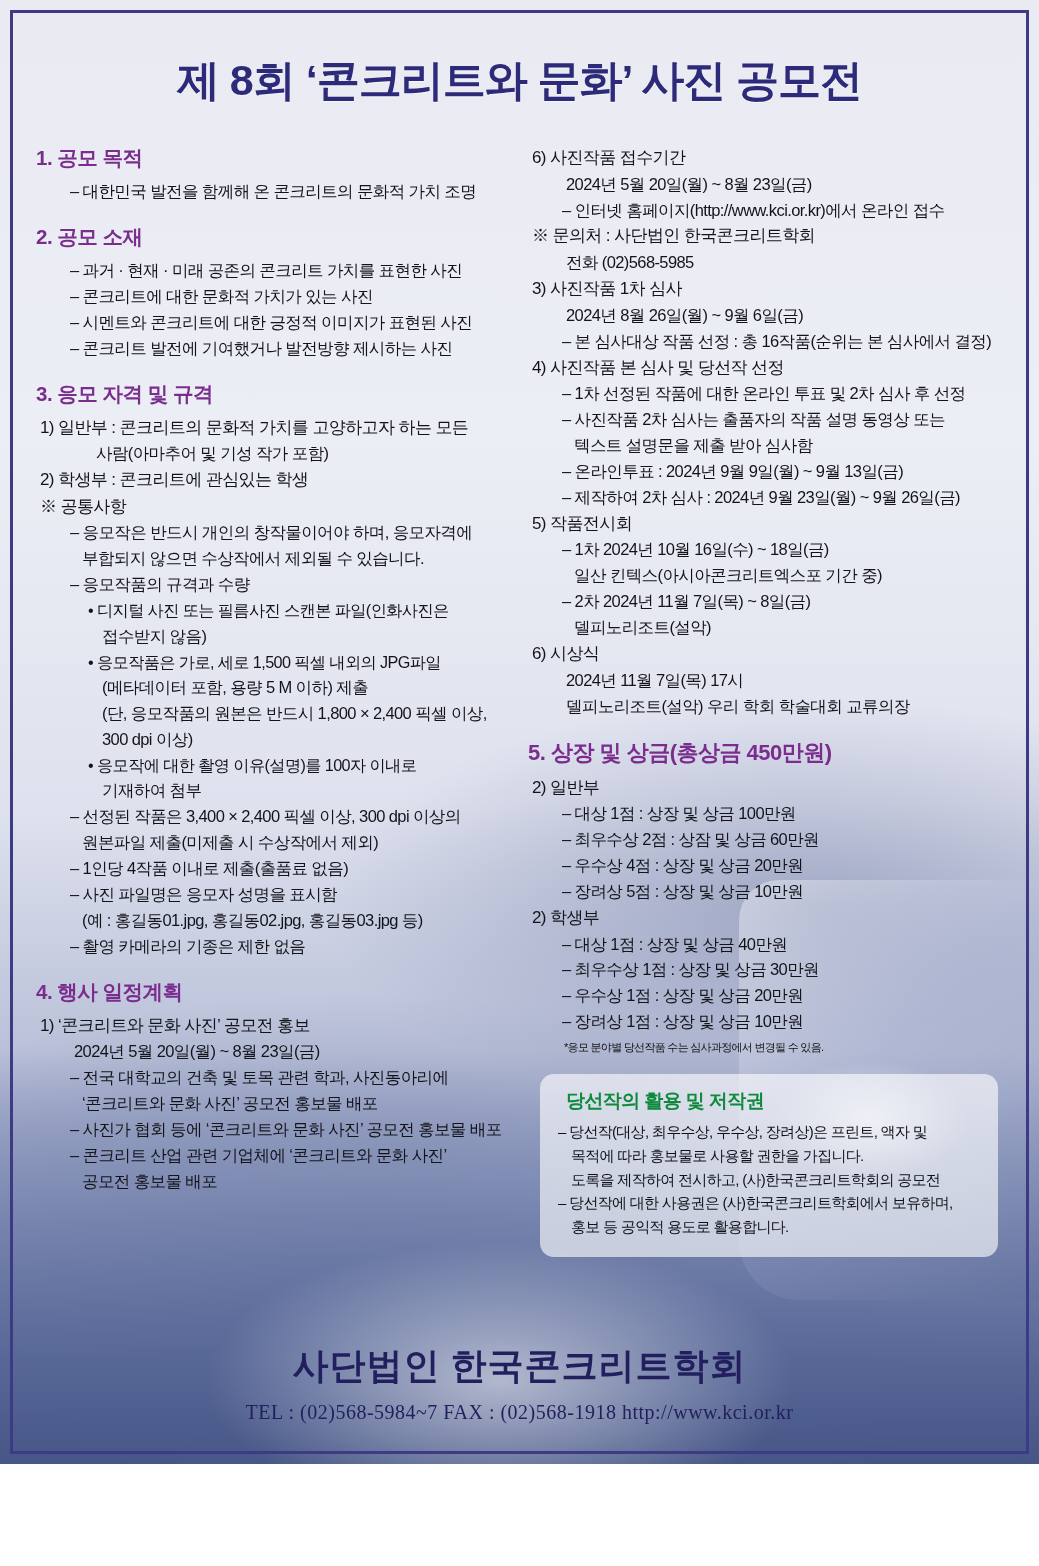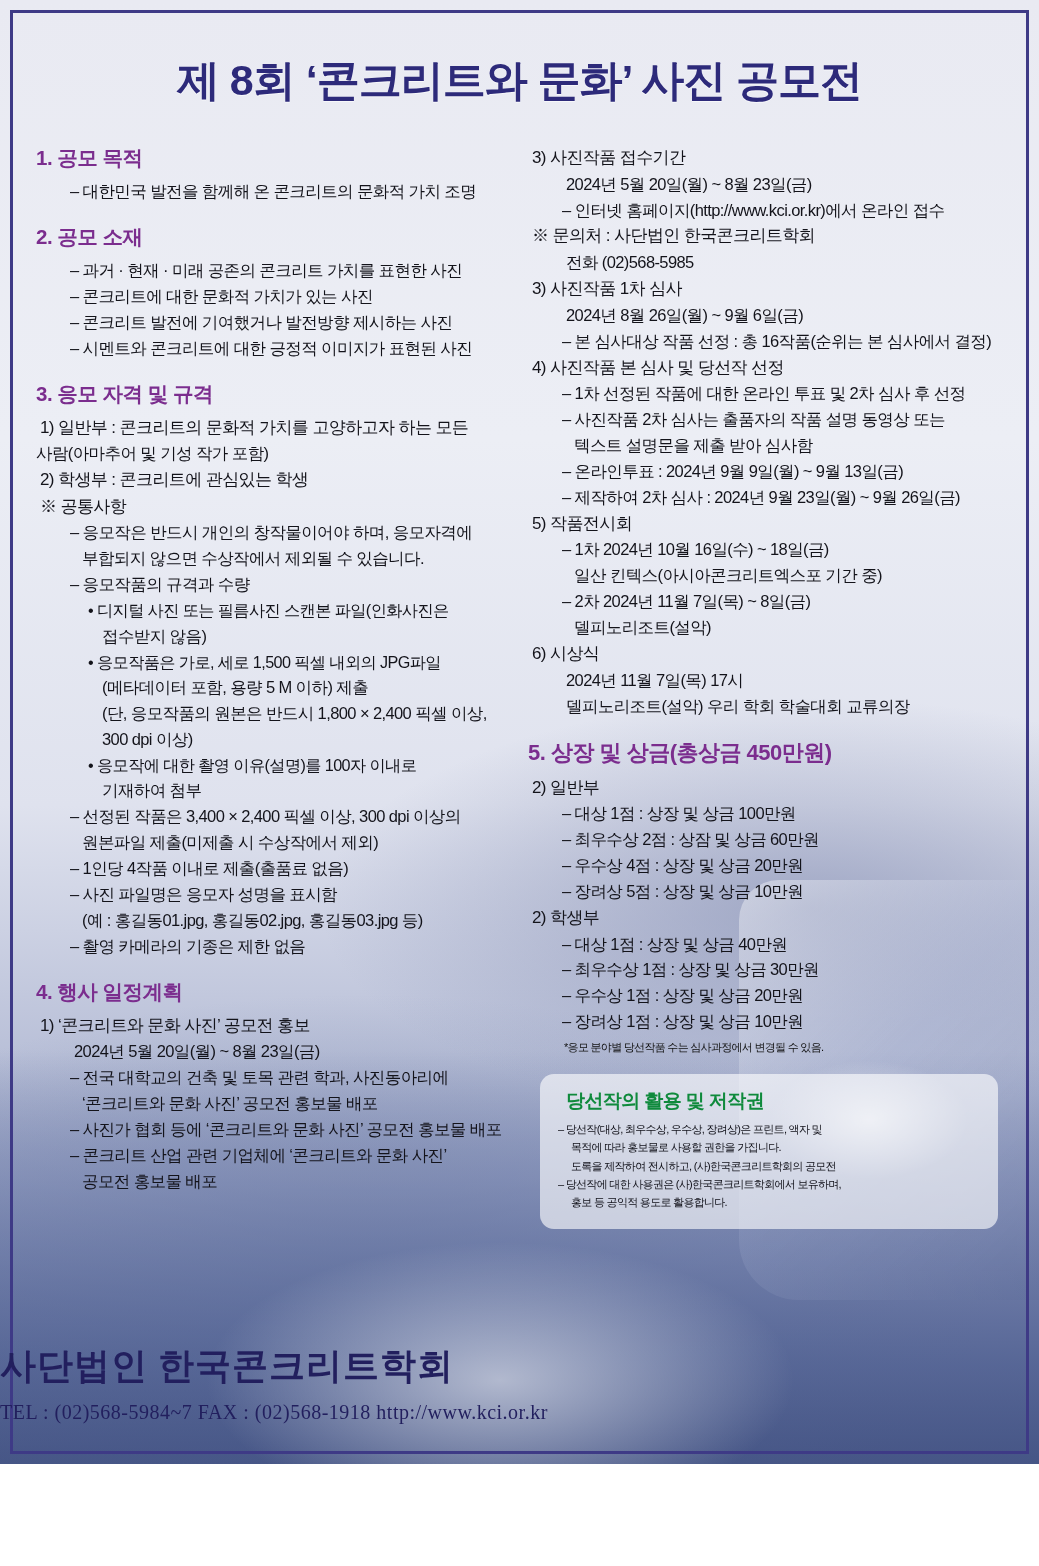--- a/index.html
+++ b/index.html
@@ -121,21 +121,21 @@
     text-indent: -14px;
     padding-left: 14px;
   }
   .cont {
     font-size: 16.5px;
     color: #13131a;
     letter-spacing: -0.6px;
     line-height: 1.45;
     margin: 0 0 2px 0;
   }
-  .ind-60 { }
+  .ind-60 { margin-left: 60px; }
   .ind-66 { margin-left: 66px; }
   .ind-46 { margin-left: 46px; }
   .ind-38 { margin-left: 38px; }
 
   h2.sec.big {
     font-size: 22px;
     margin-top: 6px;
   }
   .notice {
     margin-left: 36px;
@@ -156,30 +156,31 @@
   }
   .copybox h3 {
     margin: 0 0 8px 8px;
     font-size: 19px;
     font-weight: bold;
     color: #0f8a3c;
     letter-spacing: -0.6px;
   }
   .copybox p {
     margin: 3px 0;
-    font-size: 11px;
+    font-size: 15px;
     line-height: 1.38;
     letter-spacing: -0.7px;
     color: #101018;
     text-indent: -13px;
     padding-left: 13px;
   }
   .footer {
     position: absolute;
     left: 0; right: 0; bottom: 40px;
+    text-align: center;
     z-index: 4;
   }
   .footer .org {
     font-family: "Liberation Serif", serif;
     font-size: 36px;
     font-weight: bold;
     color: #221f5e;
     letter-spacing: 1px;
   }
   .footer .contact {
@@ -209,22 +210,22 @@
 
         <div class="sec-block">
           <h2 class="sec">1. 공모 목적</h2>
           <div class="lvl2">– 대한민국 발전을 함께해 온 콘크리트의 문화적 가치 조명</div>
         </div>
 
         <div class="sec-block">
           <h2 class="sec">2. 공모 소재</h2>
           <div class="lvl2">– 과거 · 현재 · 미래 공존의 콘크리트 가치를 표현한 사진</div>
           <div class="lvl2">– 콘크리트에 대한 문화적 가치가 있는 사진</div>
+          <div class="lvl2">– 시멘트와 콘크리트에 대한 긍정적 이미지가 표현된 사진</div>
           <div class="lvl2">– 콘크리트 발전에 기여했거나 발전방향 제시하는 사진</div>
-          <div class="lvl2">– 시멘트와 콘크리트에 대한 긍정적 이미지가 표현된 사진</div>
         </div>
 
         <div class="sec-block">
           <h2 class="sec">3. 응모 자격 및 규격</h2>
           <div class="lvl1 num">1) 일반부 : 콘크리트의 문화적 가치를 고양하고자 하는 모든</div>
           <div class="cont ind-60">사람(아마추어 및 기성 작가 포함)</div>
           <div class="lvl1 num">2) 학생부 : 콘크리트에 관심있는 학생</div>
           <div class="lvl1 num">※ 공통사항</div>
           <div class="lvl2">– 응모작은 반드시 개인의 창작물이어야 하며, 응모자격에</div>
           <div class="cont ind-46">부합되지 않으면 수상작에서 제외될 수 있습니다.</div>
@@ -254,21 +255,21 @@
           <div class="lvl2">– 사진가 협회 등에 ‘콘크리트와 문화 사진’ 공모전 홍보물 배포</div>
           <div class="lvl2">– 콘크리트 산업 관련 기업체에 ‘콘크리트와 문화 사진’</div>
           <div class="cont ind-46">공모전 홍보물 배포</div>
         </div>
 
       </div>
 
       <div class="col col-right right-pad">
 
         <div class="sec-block">
-          <div class="lvl1 num">3) 사진작품 접수기간</div>
+          <div class="lvl1 num">6) 사진작품 접수기간</div>
           <div class="cont ind-38">2024년 5월 20일(월) ~ 8월 23일(금)</div>
           <div class="lvl2">– 인터넷 홈페이지(http://www.kci.or.kr)에서 온라인 접수</div>
           <div class="lvl1 num">※ 문의처 : 사단법인 한국콘크리트학회</div>
           <div class="cont ind-38">전화 (02)568-5985</div>
 
           <div class="lvl1 num">3) 사진작품 1차 심사</div>
           <div class="cont ind-38">2024년 8월 26일(월) ~ 9월 6일(금)</div>
           <div class="lvl2">– 본 심사대상 작품 선정 : 총 16작품(순위는 본 심사에서 결정)</div>
 
           <div class="lvl1 num">4) 사진작품 본 심사 및 당선작 선정</div>

